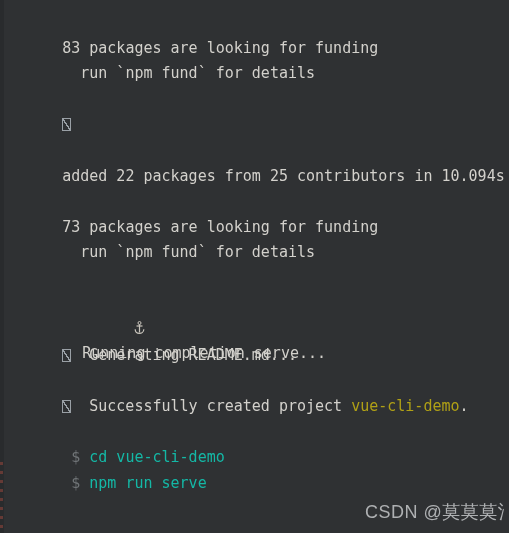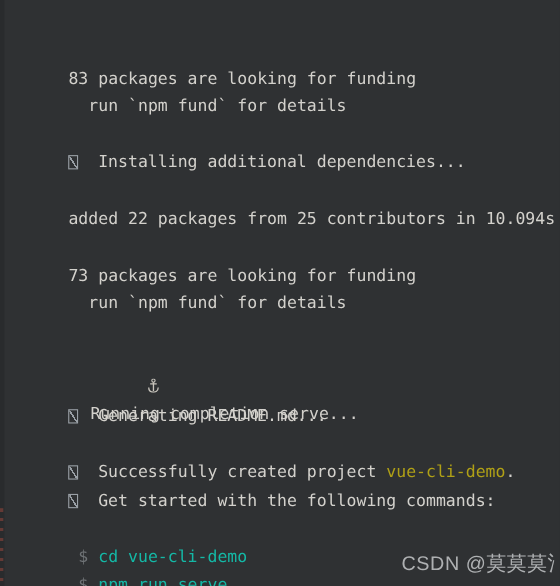--- a/index.html
+++ b/index.html
@@ -44,21 +44,20 @@
     );
   }
   #screen {
     position: absolute;
     left: 4px;
     top: 0;
     width: 505px;
     height: 381px;
     padding: 10px 0 0 4px;
     box-sizing: border-box;
-    margin-top: 23px;
   }
   .line {
     white-space: pre;
     height: 25.6px;
     display: block;
   }
   .line.blank {
     height: 25.6px;
   }
   .glyph-missing {
@@ -123,21 +122,21 @@
     </div>
 
     <div class="line">
       <span class="plain">  run `npm fund` for details</span>
     </div>
 
     <div class="line blank"></div>
 
 
     <div class="line">
-      <span class="glyph-missing"></span><span class="plain">  Installing additional dependencies...</span>
+      <span class="glyph-missing"></span>
     </div>
 
     <div class="line blank"></div>
 
     <div class="line">
       <span class="plain">added 22 packages from 25 contributors in 10.094s</span>
     </div>
 
     <div class="line blank"></div>
 
@@ -167,23 +166,20 @@
     <div class="line">
       <span class="glyph-missing"></span><span class="plain">  Generating README.md...</span>
     </div>
 
     <div class="line blank"></div>
 
     <div class="line">
       <span class="glyph-missing"></span><span class="plain">  Successfully created project </span><span class="proj">vue-cli-demo</span><span class="plain">.</span>
     </div>
 
-    <div class="line">
-      <span class="glyph-missing"></span><span class="plain">  Get started with the following commands:</span>
-    </div>
 
     <div class="line blank"></div>
 
     <div class="line">
       <span class="prompt"> $ </span><span class="cmd">cd vue-cli-demo</span>
     </div>
 
     <div class="line">
       <span class="prompt"> $ </span><span class="cmd">npm run serve</span>
     </div>

